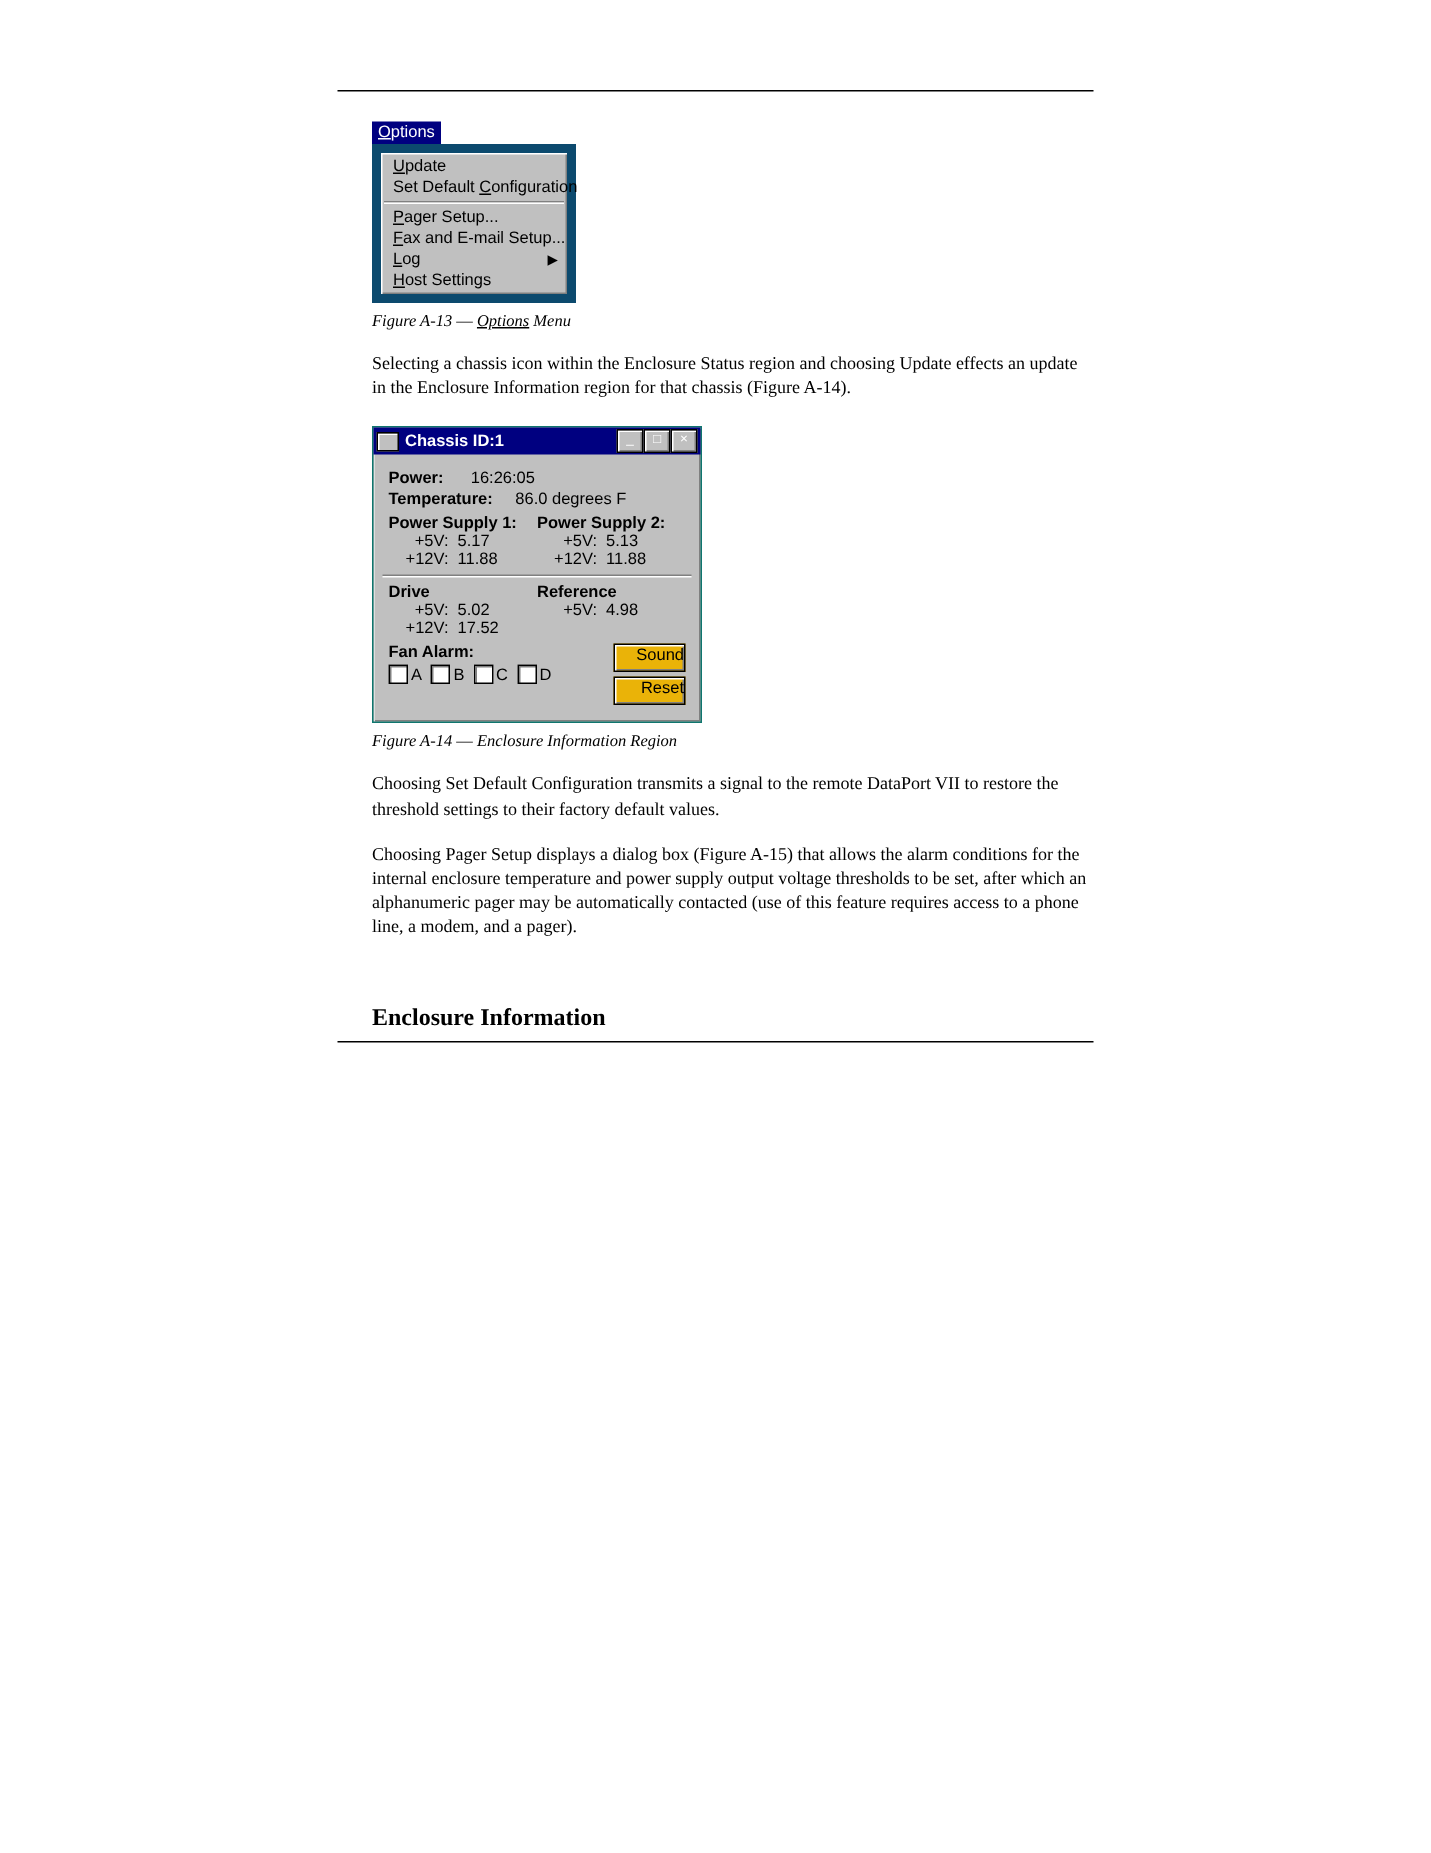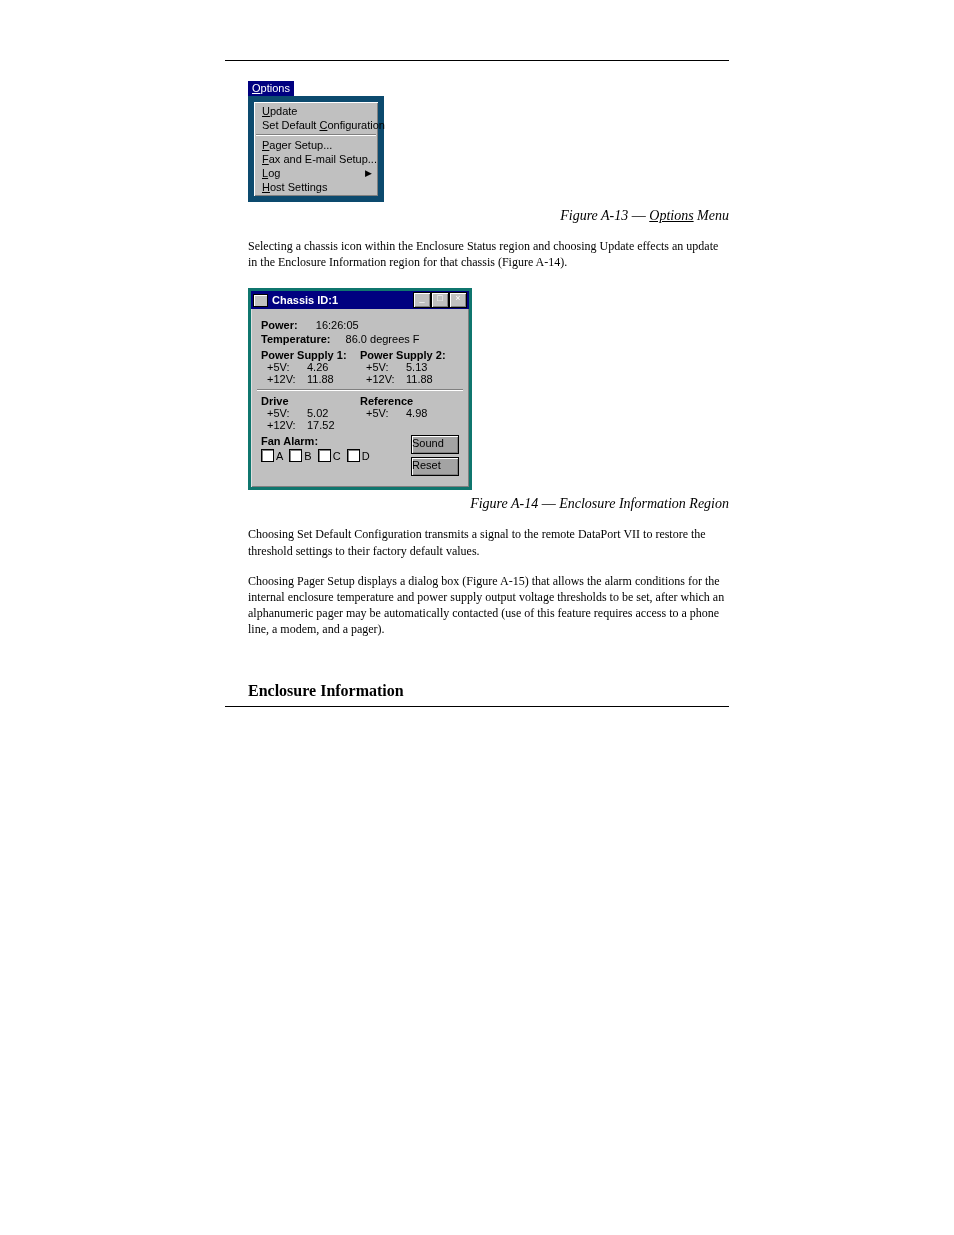--- a/index.html
+++ b/index.html
@@ -1,19 +1,19 @@
 <!DOCTYPE html>
 <html><head>
 <meta charset="utf-8">
 <style>
   html, body { margin:0; padding:0; background:#fff; font-family:"Times New Roman", Times, serif; color:#000; }
   .page { width:954px; height:1235px; position:relative; margin:0 auto; }
   .body-area { margin:20px 225px 0 248px; }
   .figure-wrap { margin-top:14px; }
-  .caption { text-align:right; font-style:italic; font-size:14px; margin-top:6px; }
+  .caption { text-align:left; font-style:italic; font-size:11px; margin-top:6px; }
   .caption .dash { font-style:normal; }
   .caption .ref { font-style:italic; text-decoration:underline; }
   .body-text { font-size:12px; line-height:1.35; margin-top:14px; }
   .h2 { font-size:16px; font-weight:bold; margin-top:44px; }
   hr.full { border:none; border-top:1px solid #000; }
 
   
   .fig13 { width:136px; position:relative; font-family:"MS Sans Serif", Tahoma, Arial, sans-serif; font-size:11px; }
   .options-bar { background:#000080; color:#fff; padding:1px 4px 2px 4px; display:inline-block; }
   .options-bar .ul { text-decoration:underline; }
@@ -22,40 +22,40 @@
     border:6px solid #0c4a6e;
     box-shadow:inset 1px 1px 0 #fff, inset -1px -1px 0 #808080;
     padding:2px 0;
   }
   .menu-item { padding:1px 6px 1px 8px; white-space:nowrap; display:flex; justify-content:space-between; align-items:center; }
   .menu-sep { border-top:1px solid #808080; border-bottom:1px solid #fff; margin:2px 2px; height:0; }
   .submenu-arrow { font-size:9px; }
   .ul { text-decoration:underline; }
 
   
-  .fig14 { width:218px; background:#c0c0c0; border:3px solid #0f766e; box-shadow:inset 1px 1px 0 #dfdfdf, inset -1px -1px 0 #808080; font-family:"MS Sans Serif", Tahoma, Arial, sans-serif; font-size:11px; }
+  .fig14 { width:218px; background:#c0c0c0; border:1px solid #0f766e; box-shadow:inset 1px 1px 0 #dfdfdf, inset -1px -1px 0 #808080; font-family:"MS Sans Serif", Tahoma, Arial, sans-serif; font-size:11px; }
   .titlebar { background:#000080; color:#fff; display:flex; align-items:center; justify-content:space-between; height:18px; padding:0 2px 0 2px; }
   .titlebar-left { display:flex; align-items:center; gap:4px; font-weight:bold; }
   .sysmenu-icon { width:13px; height:11px; background:#c0c0c0; border:1px solid #000; box-shadow:inset 1px 1px 0 #fff; }
   .tbtns { display:flex; gap:0; }
   .tbtn { width:16px; height:14px; background:#c0c0c0; border:1px solid #000; box-shadow:inset 1px 1px 0 #fff, inset -1px -1px 0 #808080; font-size:9px; line-height:11px; text-align:center; font-family:Arial, sans-serif; }
   .win-body { padding:8px 10px 8px 10px; }
   .row { display:flex; gap:6px; margin:2px 0; }
   .lbl-b { font-weight:bold; }
   .sep2 { border-top:1px solid #808080; border-bottom:1px solid #fff; margin:4px -4px; height:0; }
   .cols { display:flex; }
   .col { flex:1; }
   .kv { display:flex; gap:6px; margin:0 0 0 6px; }
-  .kv .k { width:34px; }
+  .kv .k { width:34px; text-align:right; }
   .kv .v { width:40px; }
   .fan-row { display:flex; align-items:flex-start; justify-content:space-between; margin-top:4px; }
   .checks { display:flex; gap:6px; margin-top:2px; }
   .chk { display:inline-flex; align-items:center; gap:2px; }
   .chk-box { width:11px; height:11px; background:#fff; border:1px solid #000; box-shadow:inset 1px 1px 0 #808080; }
-  .btn { width:46px; height:17px; background:#a3a3a3; border:1px solid #000; box-shadow:inset 1px 1px 0 #fff, inset -1px -1px 0 #808080; font-size:11px; text-align:left; line-height:15px; margin-bottom:3px; }
+  .btn { width:46px; height:17px; background:#eab308; border:1px solid #000; box-shadow:inset 1px 1px 0 #fff, inset -1px -1px 0 #808080; font-size:11px; text-align:right; line-height:15px; margin-bottom:3px; }
 
 </style>
 </head>
 <body>
 <div class="page">
 
   <hr class="full" style="margin:60px 225px 0 225px;">
 
   <div class="body-area">
 
@@ -106,21 +106,21 @@
           </div>
         </div>
         <div class="win-body">
           <div class="row"><span class="lbl-b">Power:</span>&nbsp;&nbsp;<span>16:26:05</span></div>
           <div class="row"><span class="lbl-b">Temperature:</span>&nbsp;<span>86.0 degrees F</span></div>
           <div class="cols" style="margin-top:4px;">
             <div class="col">
               <div class="lbl-b">Power Supply 1:</div>
               <div class="kv">
                   <span class="k">+5V:</span>
-                  <span class="v">4.26</span>
+                  <span class="v">5.17</span>
                 </div>
               <div class="kv">
                   <span class="k">+12V:</span>
                   <span class="v">11.88</span>
                 </div>
             </div>
             <div class="col">
               <div class="lbl-b">Power Supply 2:</div>
               <div class="kv">
                   <span class="k">+5V:</span>

